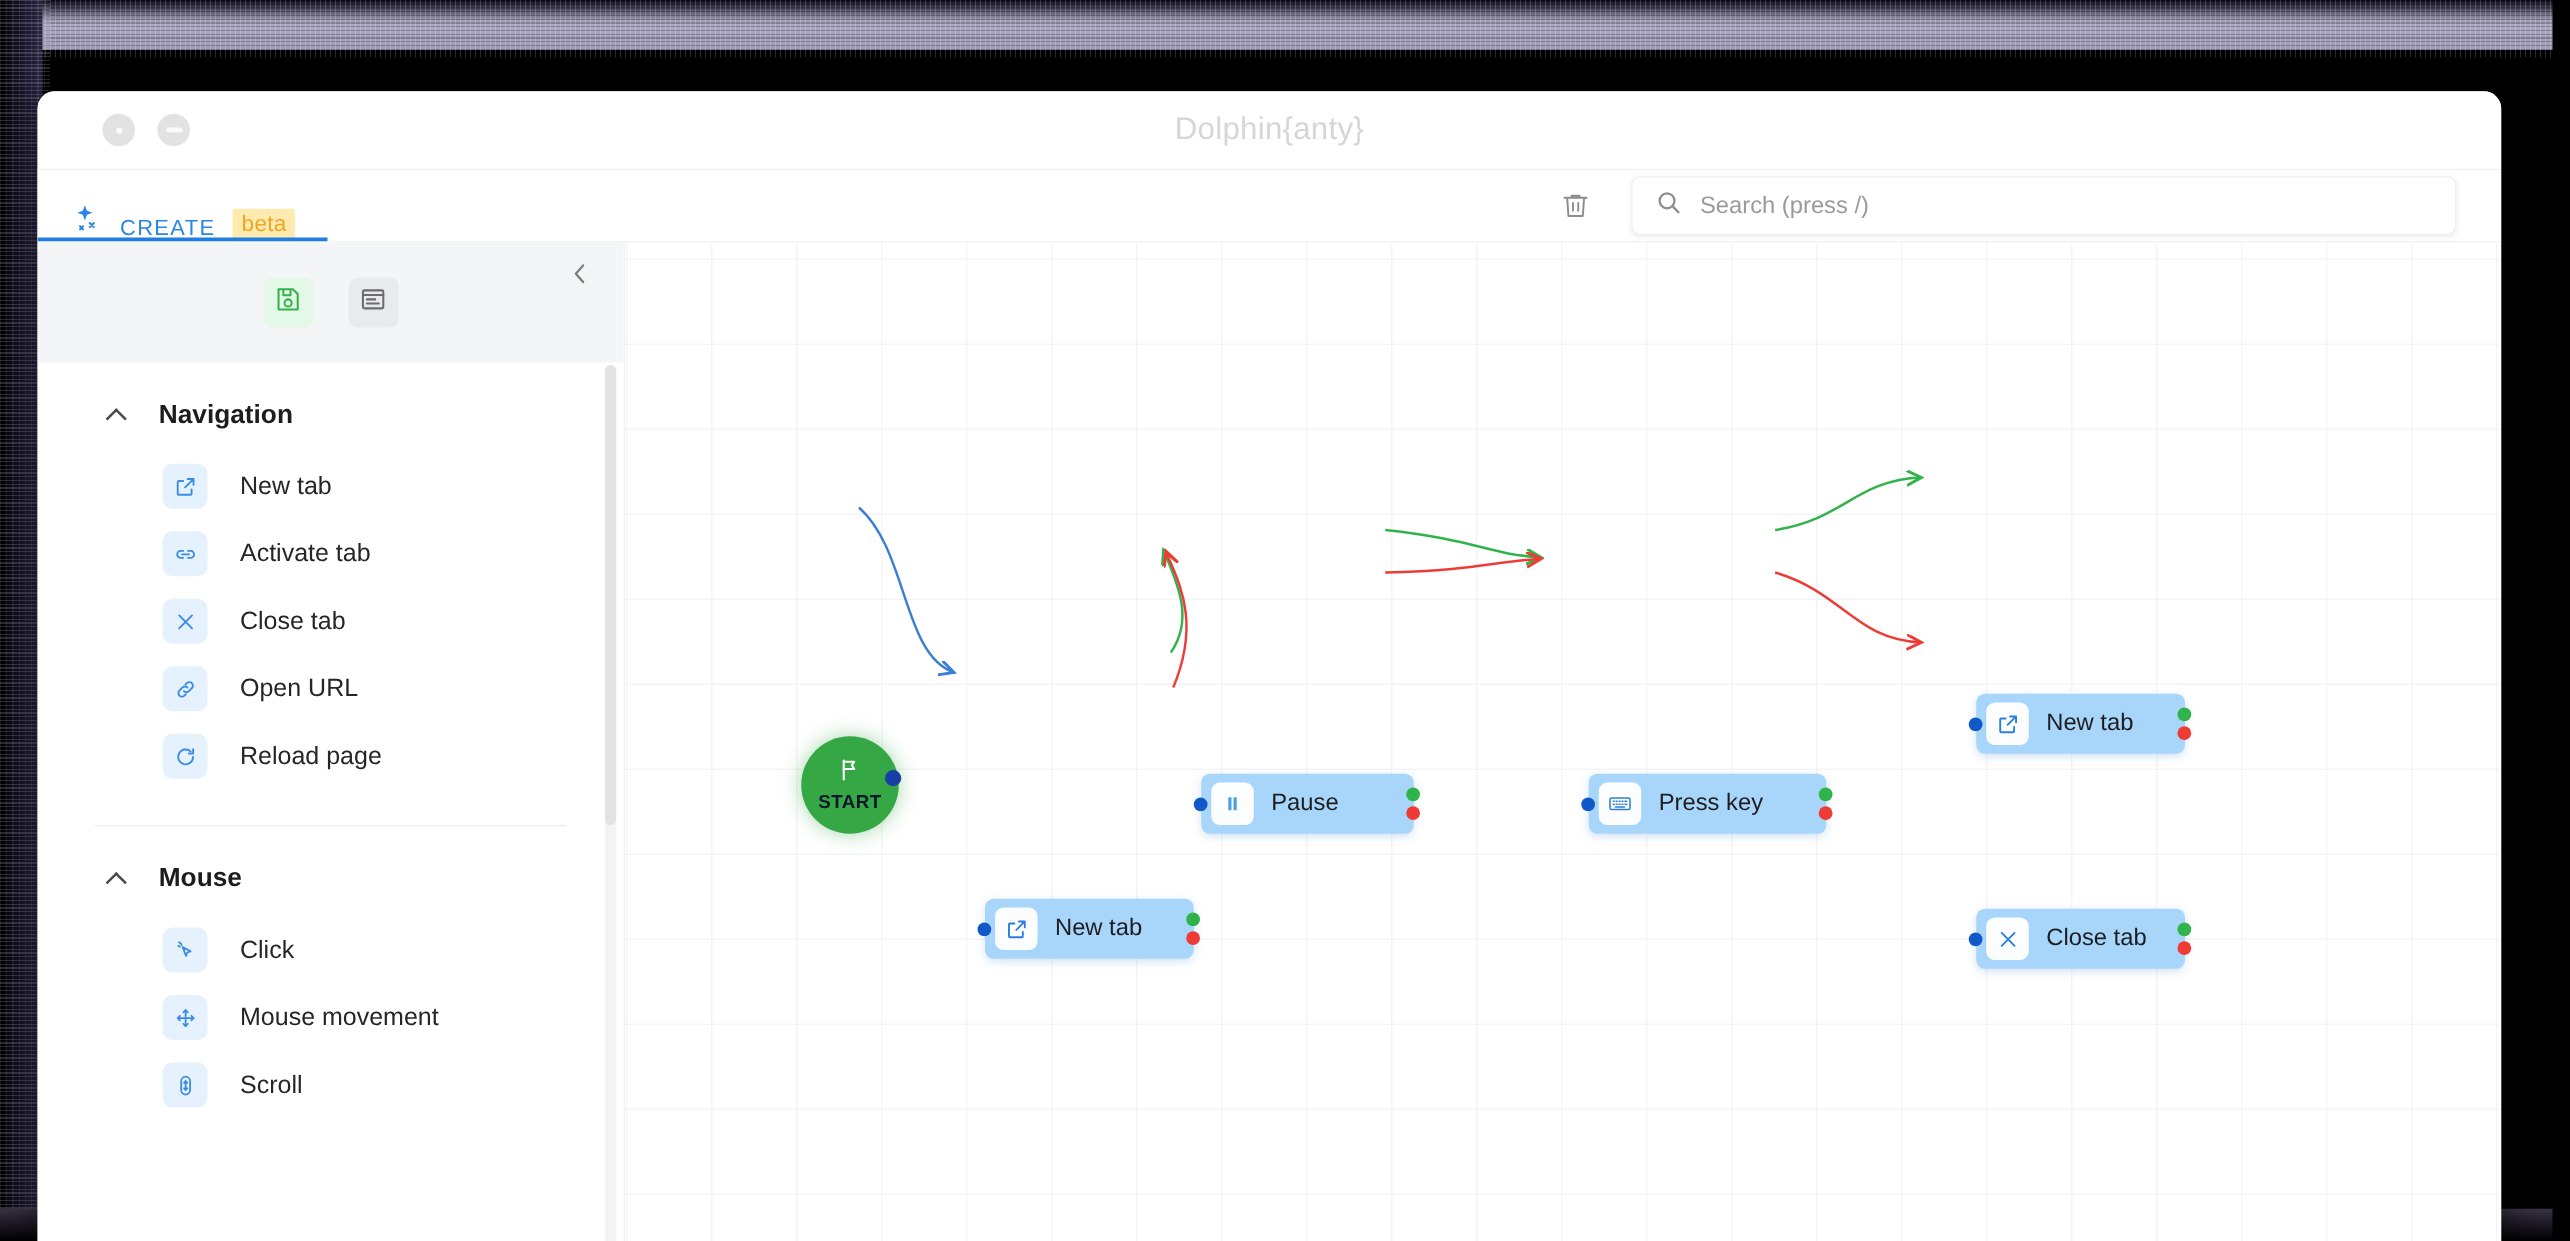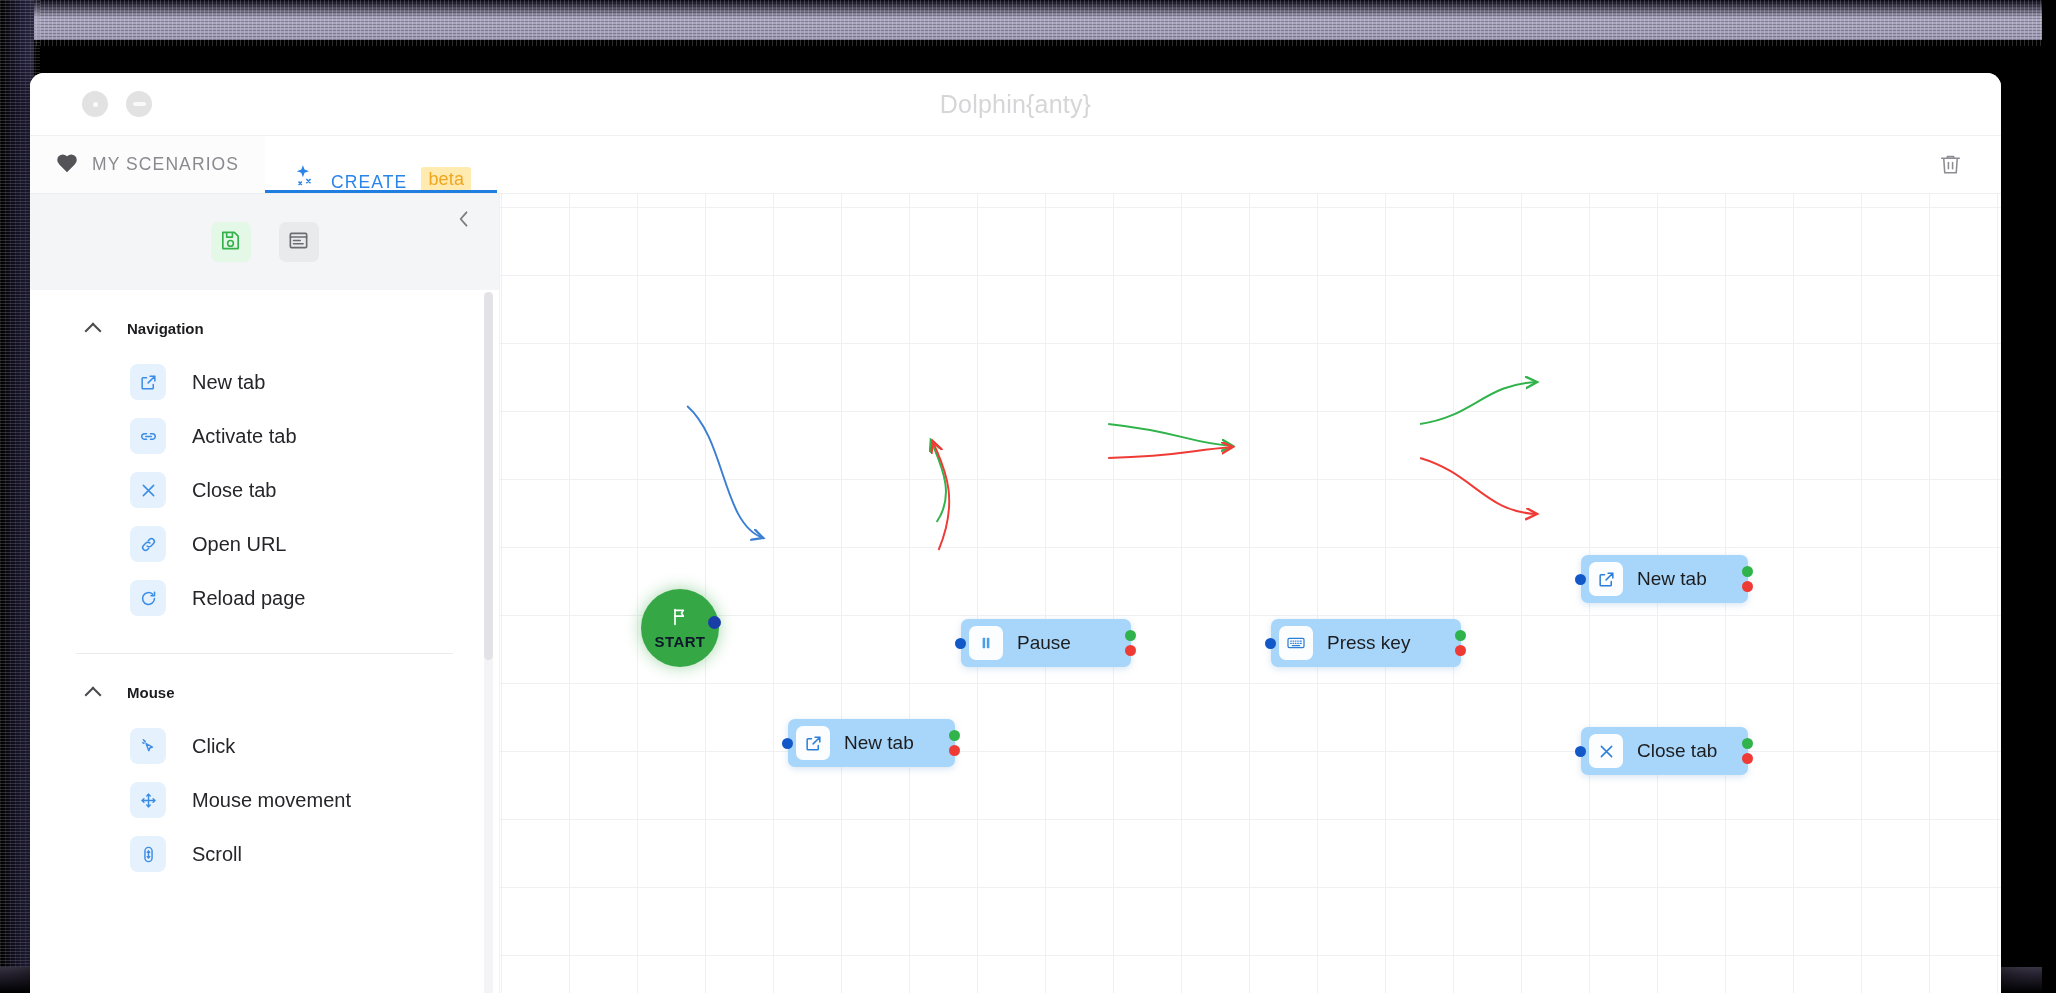--- a/index.html
+++ b/index.html
@@ -245,21 +245,21 @@
   .tool-ico.green { background: #e4f8e8; }
   .tool-ico.gray  { background: #e9eaec; }
 
   .sb-scroll { height: calc(100% - 96px); overflow: hidden; position: relative; }
   .sb-section { padding: 0; }
   .sec-head {
     display: flex; align-items: center; gap: 26px;
     padding: 30px 0 18px 56px;
     cursor: pointer;
   }
-  .sec-title { font-size: 15px; font-weight: 700; color: #1d1d20; }
+  .sec-title { font-size: 21px; font-weight: 700; color: #1d1d20; }
   .chev-up {
     width: 15px; height: 9px;
     position: relative;
   }
   .chev-up::before {
     content:""; position:absolute; left:1px; top:1px;
     width:10px; height:10px;
     border-left:2.4px solid #4a4a4e; border-top:2.4px solid #4a4a4e;
     transform: rotate(45deg);
   }
@@ -386,24 +386,20 @@
       <div class="win-btn">
           <span class="dash"></span>
         </div>
     </div>
     <div class="win-title">Dolphin{anty}</div>
   </div>
 
   <div class="topstrip">
     <div class="tabs">
 
-      <div class="tab">
-        <span class="heart"></span>
-        <span class="tab-label">MY SCENARIOS</span>
-      </div>
 
       <div class="tab active">
         <span>
           <svg width="26" height="26" viewBox="0 0 24 24" fill="#2b85e8">
             <path d="M11 2l1.5 4.1L16.6 7.6 12.5 9.1 11 13.2 9.5 9.1 5.4 7.6 9.5 6.1z"></path>
             <path d="M17.6 13.2l.9 1.8 1.8.9-1.8.9-.9 1.8-.9-1.8-1.8-.9 1.8-.9z" opacity="0"></path>
             <g stroke="#2b85e8" stroke-width="1.5" stroke-linecap="round">
               <path d="M14.6 15.2l3 3M17.6 15.2l-3 3"></path>
               <path d="M7.4 17.6l2.2 2.2M9.6 17.6l-2.2 2.2"></path>
             </g>
@@ -414,20 +410,29 @@
       </div>
 
     </div>
 
     <div class="topstrip-right">
       <div class="trash-btn">
         <svg width="25" height="25" viewBox="0 0 24 24" fill="none" stroke="#8d8d93" stroke-width="1.5" stroke-linecap="round" stroke-linejoin="round">
           <path d="M3.5 6h17M9 6V4.4h6V6M5.5 6l1 14h11l1-14"></path>
           <path d="M10 10v6M14 10v6"></path>
         </svg>
+      </div>
+      <div class="searchbox">
+        <span>
+          <svg width="22" height="22" viewBox="0 0 24 24" fill="none" stroke="#8d8d93" stroke-width="2" stroke-linecap="round">
+            <circle cx="10.5" cy="10.5" r="6.5"></circle>
+              <path d="M15.4 15.4L20.5 20.5"></path>
+          </svg>
+        </span>
+        <input class="search-input" type="text" placeholder="Search (press /)" style="">
       </div>
     </div>
   </div>
 
   <div class="body-split">
 
     <div class="sidebar">
 
       <div class="sb-toolbar">
         <div class="collapse-chev">

